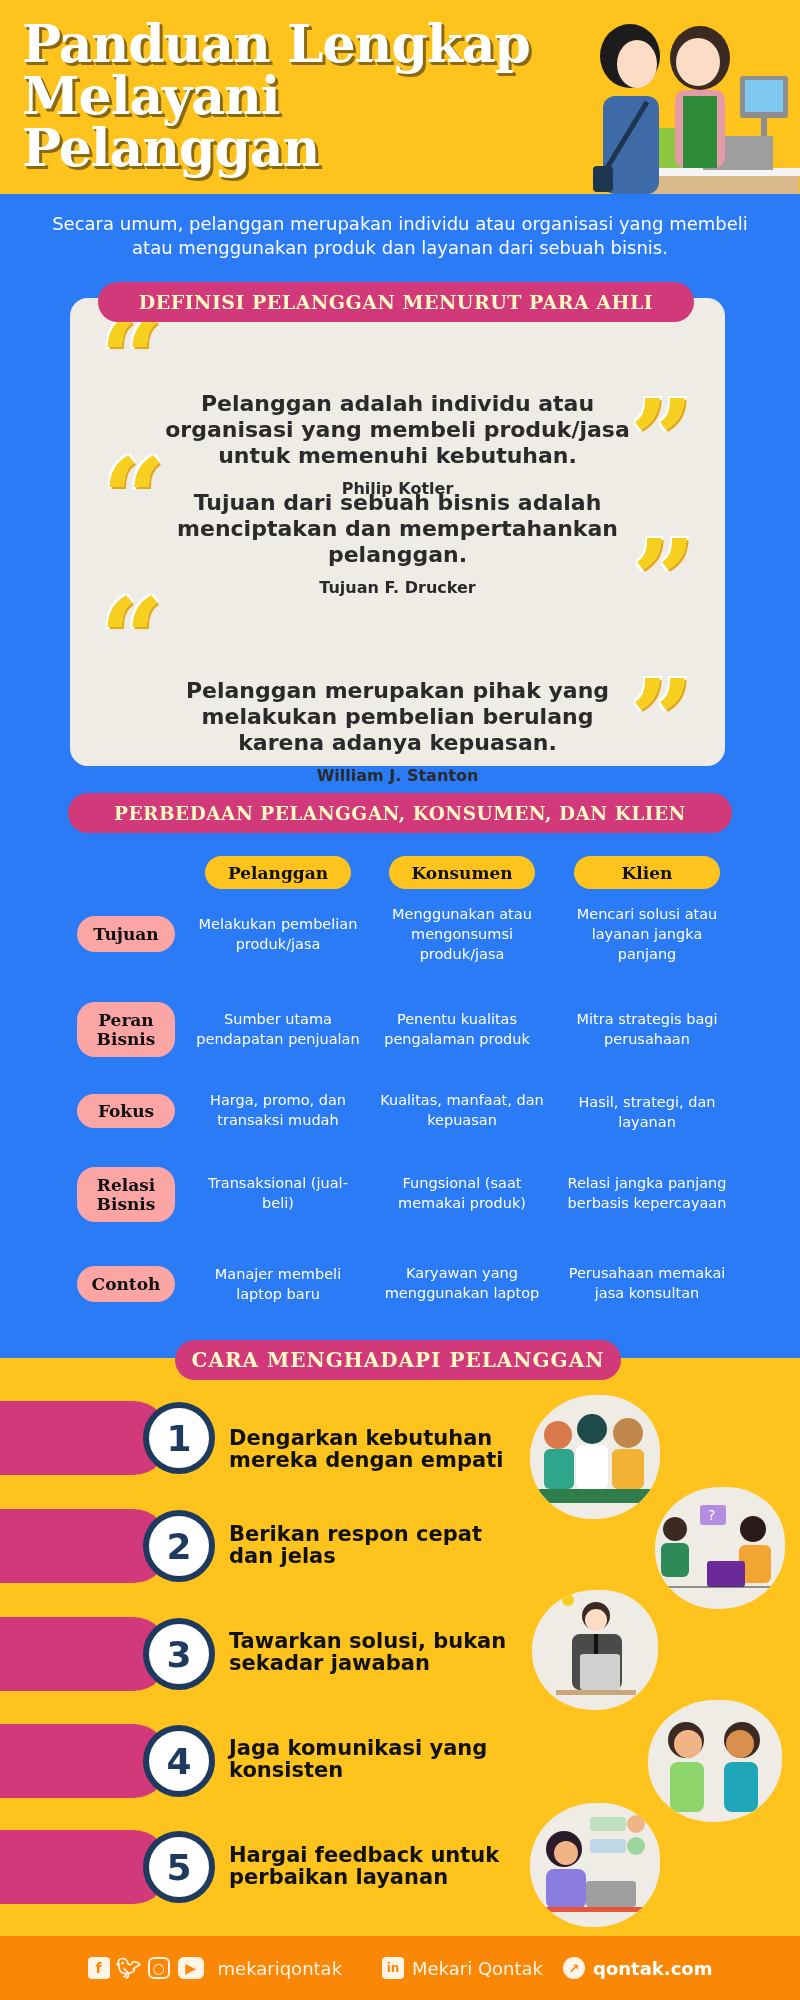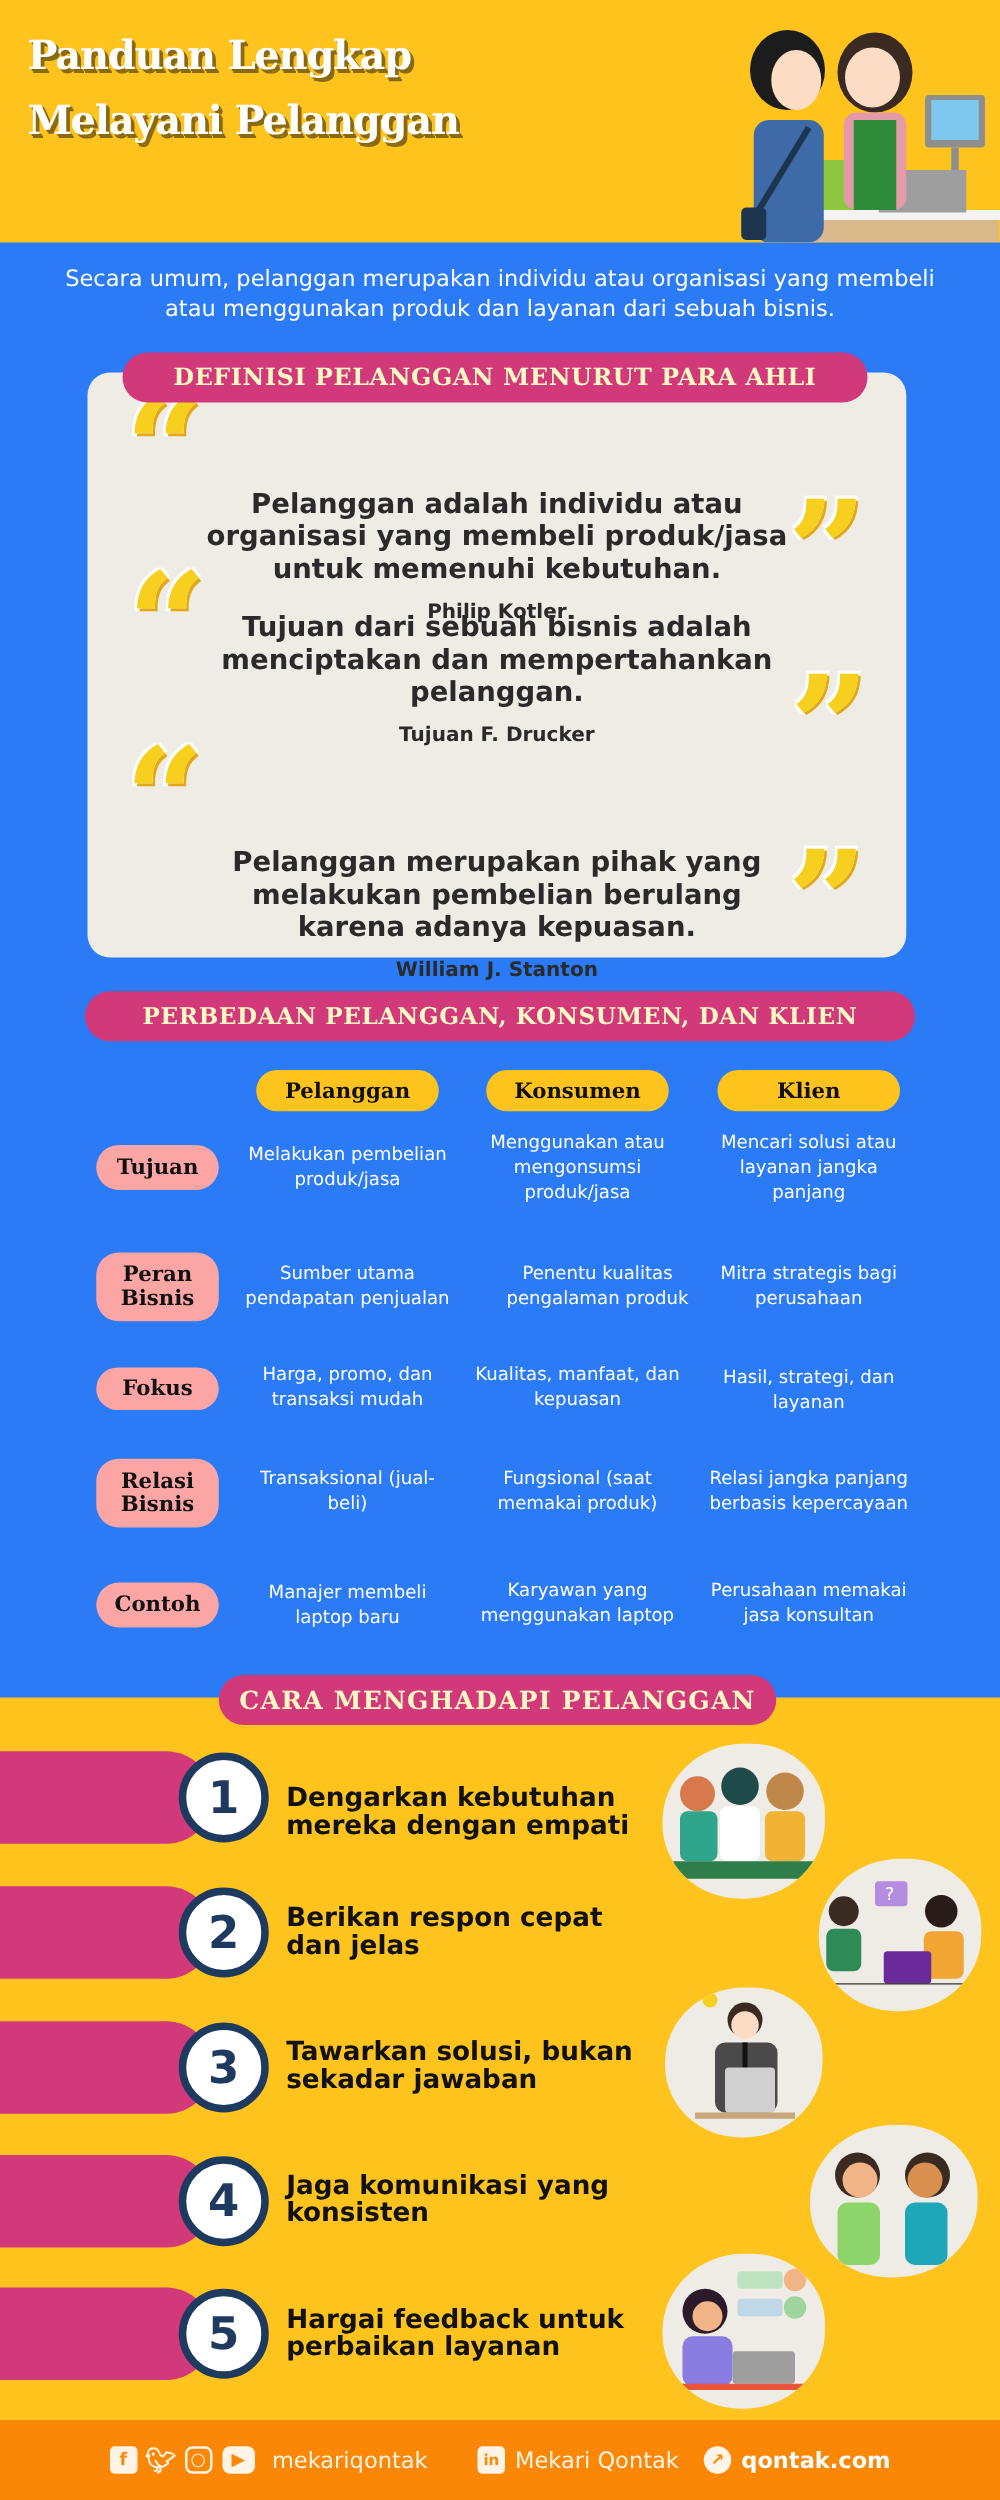--- a/index.html
+++ b/index.html
@@ -2,21 +2,21 @@
 <html><head>
   <meta charset="utf-8">
   <style>
     * { box-sizing: border-box; margin: 0; padding: 0; }
     html, body { width: 800px; height: 2000px; overflow: hidden; }
     body { font-family: "DejaVu Sans", sans-serif; background: #2B7BF6; position: relative; }
 
     
     .header { position: absolute; left: 0; top: 0; width: 800px; height: 194px; background: #FEC41D; overflow: hidden; }
     .title { position: absolute; left: 22px; top: 18px; width: 560px;
-      font-family: "DejaVu Serif", serif; font-weight: bold; font-size: 32px; line-height: 52px;
+      font-family: "DejaVu Serif", serif; font-weight: bold; font-size: 52px; line-height: 52px;
       color: #FFFFFF; letter-spacing: -1px;
       text-shadow: 3px 3px 0 #8A6A10, 2px 2px 0 #8A6A10; }
     .title span { display: block; }
     .hero { position: absolute; left: 585px; top: 18px; width: 215px; height: 176px; }
 
     
     .intro { position: absolute; left: 50px; top: 212px; width: 700px; text-align: center;
       color: #FFFFFF; font-size: 18px; line-height: 24px; font-weight: normal; }
 
     
@@ -129,21 +129,21 @@
 <div class="col-pill" style="left:389px;">Konsumen</div>
 <div class="col-pill" style="left:574px;">Klien</div>
 
 <div class="row-pill" style="top:916px; height:36px;">Tujuan</div>
 <div class="cell" style="left:193px; top:904px; height:60px;">Melakukan pembelian produk/jasa</div>
 <div class="cell" style="left:377px; top:904px; height:60px;">Menggunakan atau mengonsumsi produk/jasa</div>
 <div class="cell" style="left:562px; top:904px; height:60px;">Mencari solusi atau layanan jangka panjang</div>
 
 <div class="row-pill" style="top:1002px; height:55px;">Peran Bisnis</div>
 <div class="cell" style="left:193px; top:998px; height:62px;">Sumber utama pendapatan penjualan</div>
-<div class="cell" style="left:393px; top:998px; height:62px;">Penentu kualitas pengalaman produk</div>
+<div class="cell" style="left:372px; top:998px; height:62px;">Penentu kualitas pengalaman produk</div>
 <div class="cell" style="left:562px; top:998px; height:62px;">Mitra strategis bagi perusahaan</div>
 
 <div class="row-pill" style="top:1094px; height:34px;">Fokus</div>
 <div class="cell" style="left:193px; top:1088px; height:44px;">Harga, promo, dan transaksi mudah</div>
 <div class="cell" style="left:377px; top:1088px; height:44px;">Kualitas, manfaat, dan kepuasan</div>
 <div class="cell" style="left:562px; top:1090px; height:44px;">Hasil, strategi, dan layanan</div>
 
 <div class="row-pill" style="top:1167px; height:55px;">Relasi Bisnis</div>
 <div class="cell" style="left:193px; top:1170px; height:46px;">Transaksional (jual-beli)</div>
 <div class="cell" style="left:377px; top:1170px; height:46px;">Fungsional (saat memakai produk)</div>

